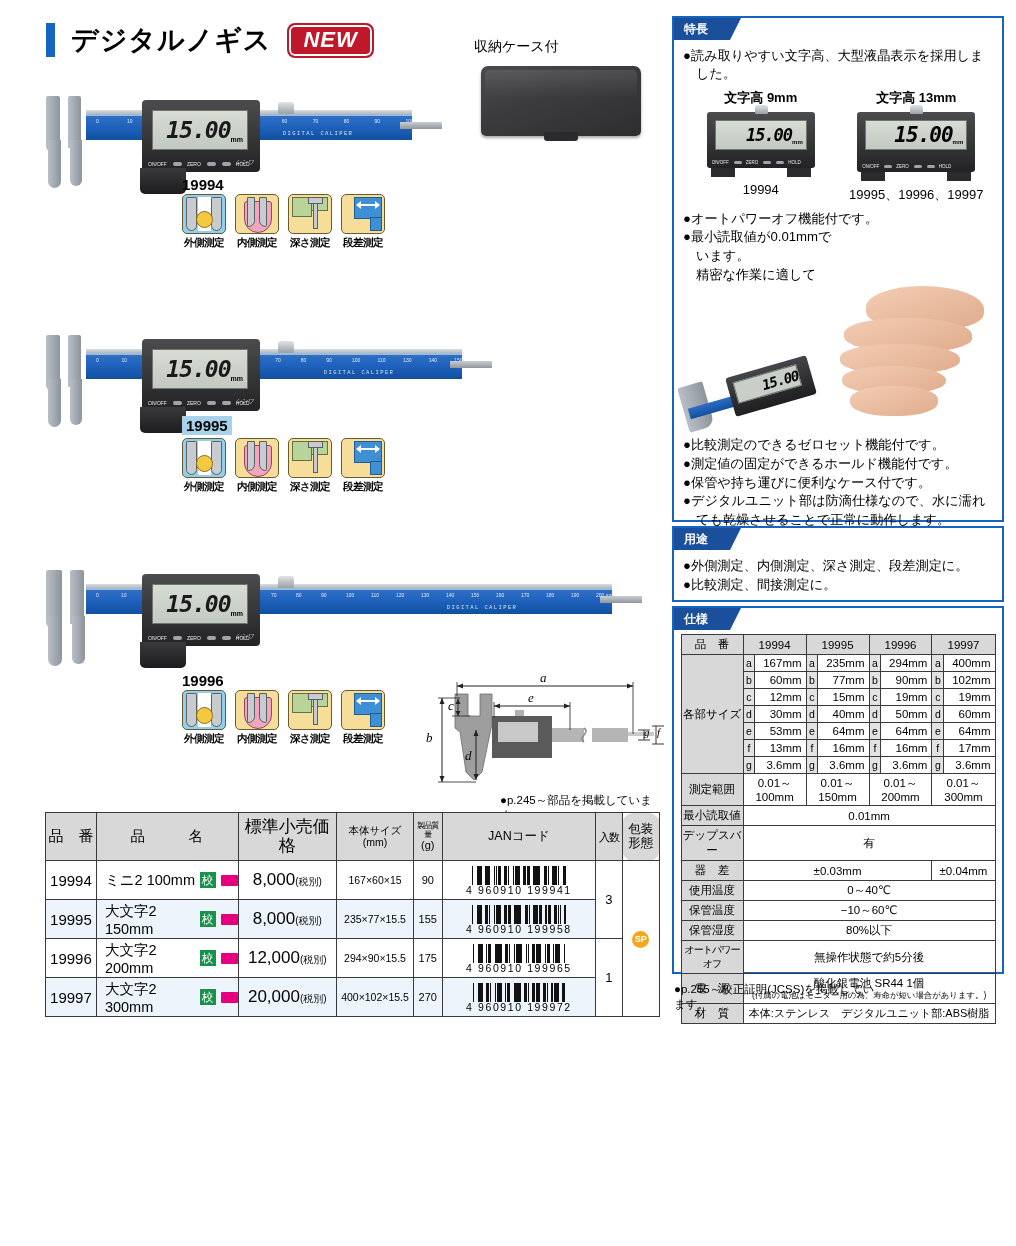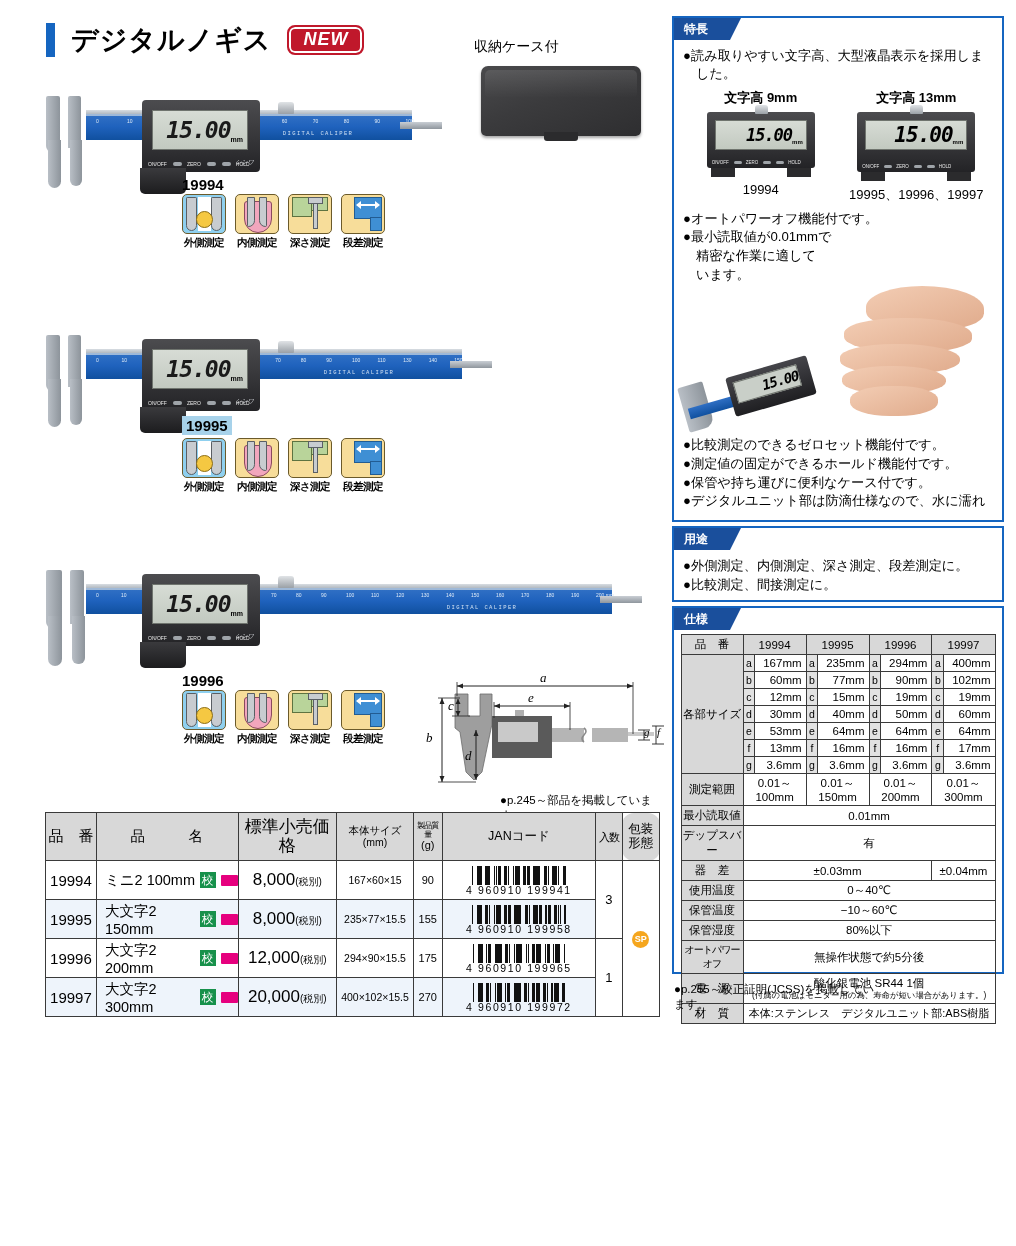--- a/index.html
+++ b/index.html
@@ -15,21 +15,21 @@
 
   
   .left-col { position: absolute; left: 0; top: 0; width: 668px; height: 1000px; }
 
   
   .title-row { position: absolute; left: 46px; top: 22px; display: flex; align-items: center; gap: 16px; }
   .title-bar { width: 9px; height: 34px; background: #1565c0; }
   .title-text { font-size: 27px; font-weight: bold; letter-spacing: 1px; }
   .new-badge {
     border: 2.5px solid #c0182b; border-radius: 8px; background: #c0182b;
-    color: #fff; font-style: italic; font-weight: bold; font-size: 18px;
+    color: #fff; font-style: italic; font-weight: bold; font-size: 22px;
     padding: 2px 14px 3px 14px; box-shadow: inset 0 0 0 2px #fff;
     letter-spacing: 1px;
   }
 
   
   .case-block { position: absolute; left: 474px; top: 38px; width: 190px; }
   .case-label { font-size: 14px; margin-bottom: 10px; }
   .case-img {
     width: 160px; height: 70px; margin-left: 7px;
     background: linear-gradient(160deg,#4a4a4c 0%,#3b3b3d 45%,#2e2e30 100%);
@@ -850,22 +850,22 @@
                 </div>
               <div class="mini-foot"></div>
               <div class="mini-foot2"></div>
             </div>
             <div class="num">19995、19996、19997</div>
           </div>
         </div>
 
         <div class="bullet" style="margin-top:6px;">●オートパワーオフ機能付です。</div>
         <div class="bullet">●最小読取値が0.01mmで</div>
+        <div class="bullet ind">います。</div>
         <div class="bullet ind">精密な作業に適して</div>
-        <div class="bullet ind">います。</div>
 
         <div class="hand-photo">
           <div class="hand-shape">
             <div class="finger" style="right:6px; top:4px; width:118px; height:44px; border-radius:50% 55% 40% 45%;"></div>
             <div class="finger" style="right:18px; top:36px; width:128px; height:34px; border-radius:45% 50% 40% 45%;"></div>
             <div class="finger" style="right:30px; top:62px; width:120px; height:30px; border-radius:45% 50% 45% 45%;"></div>
             <div class="finger" style="right:44px; top:84px; width:104px; height:28px; border-radius:45% 50% 45% 45%;"></div>
             <div class="finger" style="right:52px; top:104px; width:88px; height:30px; border-radius:45% 45% 45% 45%;"></div>
           </div>
           <div class="cal-in-hand">
@@ -876,20 +876,21 @@
                   <span>15.00</span>
                 </div>
             </div>
           </div>
         </div>
 
         <div class="bullet">●比較測定のできるゼロセット機能付です。</div>
         <div class="bullet">●測定値の固定ができるホールド機能付です。</div>
         <div class="bullet">●保管や持ち運びに便利なケース付です。</div>
         <div class="bullet">●デジタルユニット部は防滴仕様なので、水に濡れ</div>
+        <div class="bullet ind">ても乾燥させることで正常に動作します。</div>
       </div>
     </div>
 
     <div class="panel" style="height:76px;">
       <div class="panel-hd"><span>用途</span></div>
       <div class="panel-body">
         <div class="bullet">●外側測定、内側測定、深さ測定、段差測定に。</div>
         <div class="bullet">●比較測定、間接測定に。</div>
       </div>
     </div>

